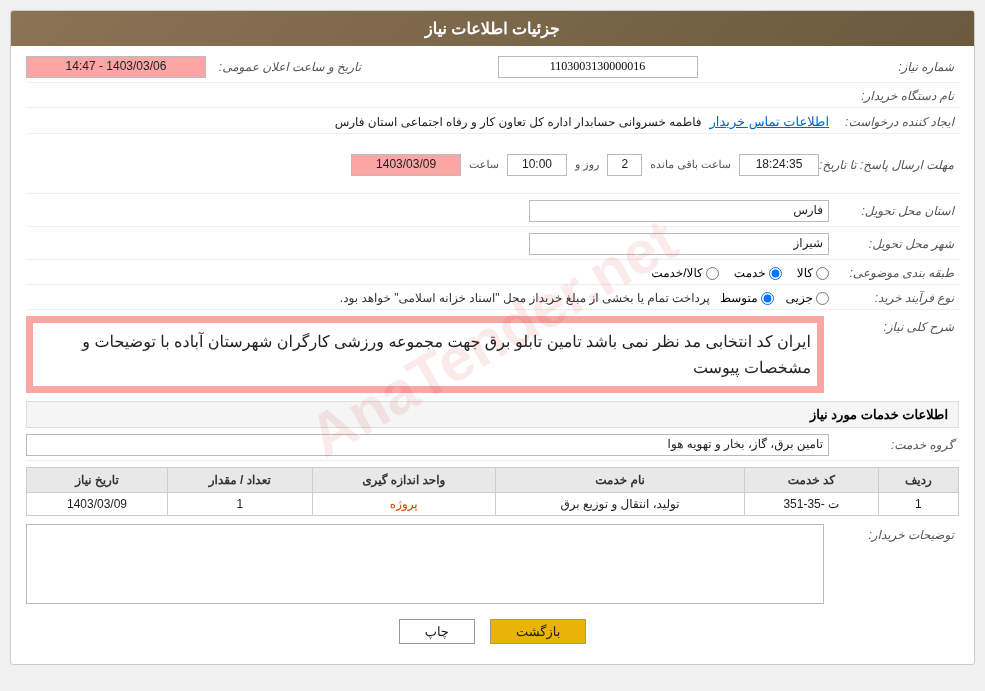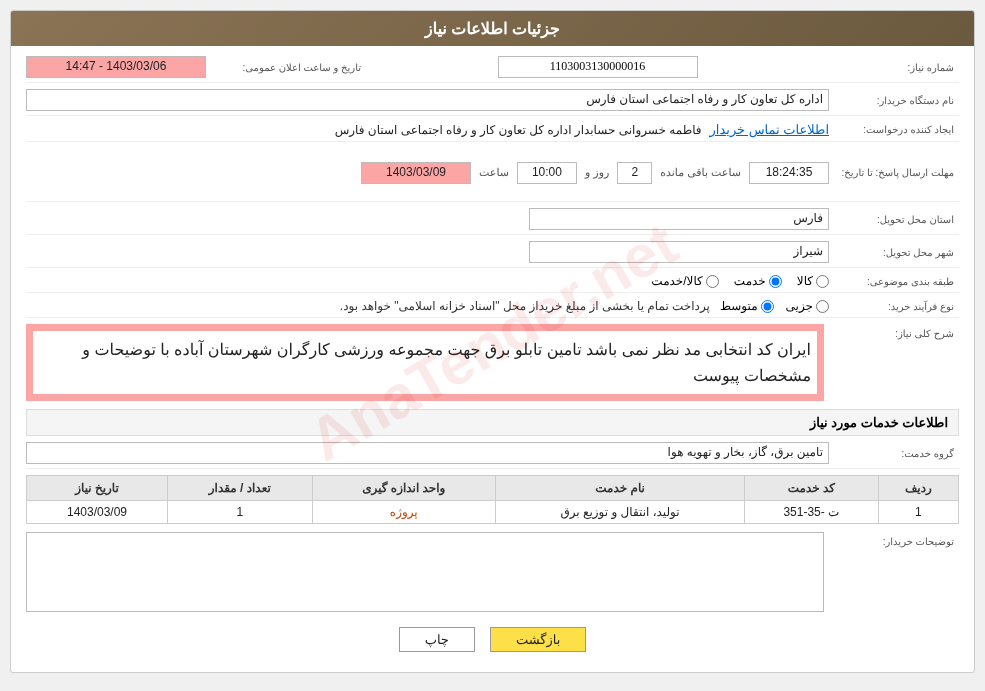--- a/index.html
+++ b/index.html
@@ -37,22 +37,23 @@
       align-items: center;
       margin-bottom: 6px;
       border-bottom: 1px solid #eee;
       padding-bottom: 4px;
     }
     .info-label {
       color: #555;
       min-width: 130px;
       text-align: right;
       padding-right: 5px;
-      font-size: 10px;
+      font-size: 12px;
       flex-shrink: 0;
+      font-style: italic;
     }
     .info-input {
       flex: 1;
       background: #fff;
       border: 1px solid #bbb;
       padding: 2px 5px;
       font-size: 12px;
       font-family: Tahoma, Arial, sans-serif;
       direction: rtl;
       text-align: right;
@@ -147,21 +148,21 @@
     .btn-print {
       background: #fff;
       border: 1px solid #999;
       padding: 4px 25px;
       font-family: Tahoma, Arial, sans-serif;
       font-size: 13px;
       cursor: pointer;
       color: #222;
     }
     .btn-back {
-      background: #fde047;
+      background: #eab308;
       border: 1px solid #999;
       padding: 4px 25px;
       font-family: Tahoma, Arial, sans-serif;
       font-size: 13px;
       cursor: pointer;
       color: #222;
     }
     .radio-item {
       display: flex;
       align-items: center;
@@ -215,21 +216,20 @@
         <span class="info-label">شماره نیاز:</span>
         <span style="flex:1;text-align:center;">
           <span class="no-border-input" style="display:inline-block;min-width:200px;text-align:center;">1103003130000016</span>
         </span>
         <span class="info-label" style="min-width:160px;text-align:right;">تاریخ و ساعت اعلان عمومی:</span>
         <span class="date-field" style="min-width:180px;text-align:center;">1403/03/06 - 14:47</span>
       </div>
 
       <div class="info-row">
         <span class="info-label">نام دستگاه خریدار:</span>
-        <span class="info-input" style="display:inline-block;">اداره کل تعاون  کار و رفاه اجتماعی استان فارس</span>
       </div>
 
       <div class="info-row">
         <span class="info-label">ایجاد کننده درخواست:</span>
         <span style="flex:1;display:flex;align-items:center;gap:8px;">
           <span class="link-blue">اطلاعات تماس خریدار</span>
           <span style="font-size:12px;color:#222;">فاطمه خسروانی حسابدار اداره کل تعاون  کار و رفاه اجتماعی استان فارس</span>
         </span>
       </div>
 

